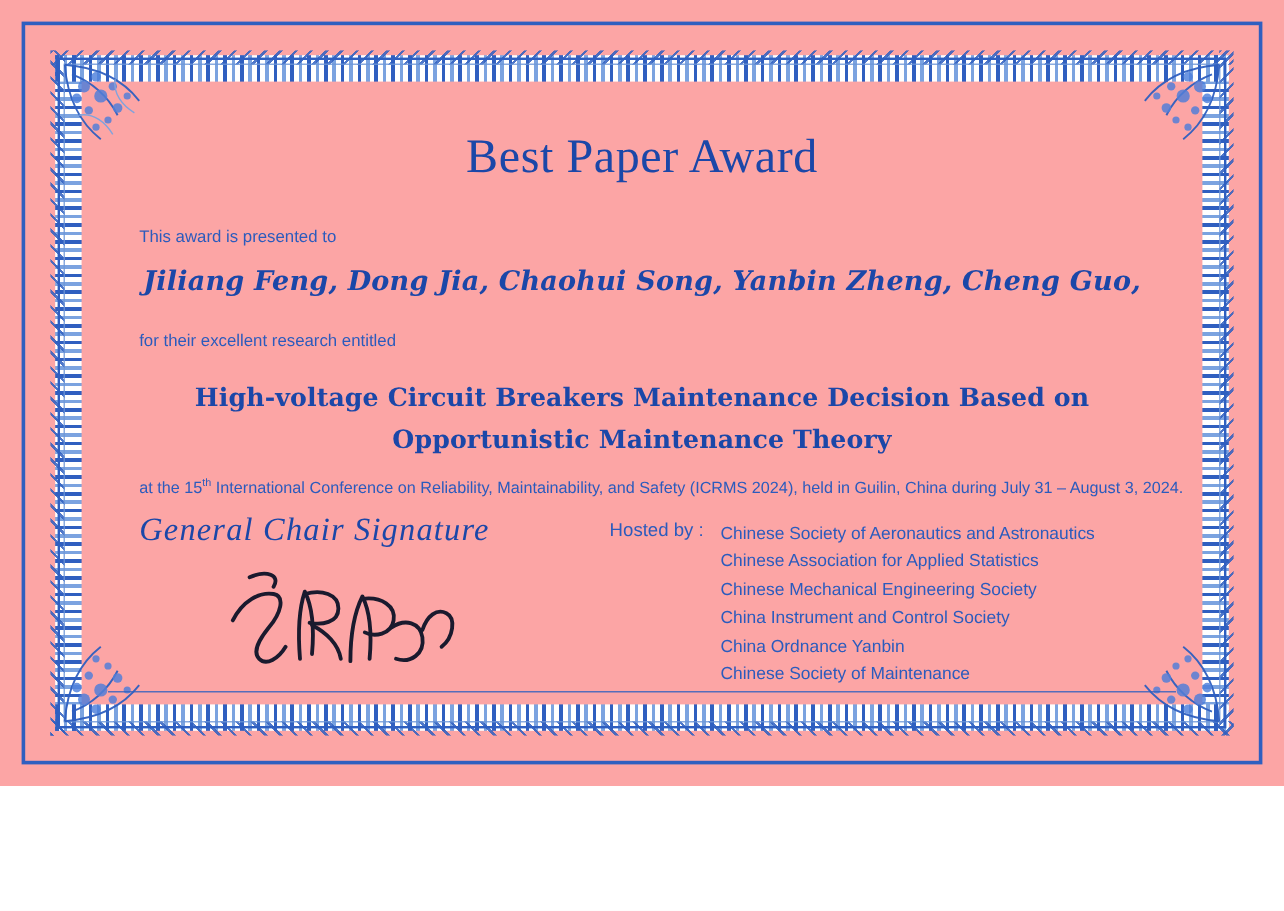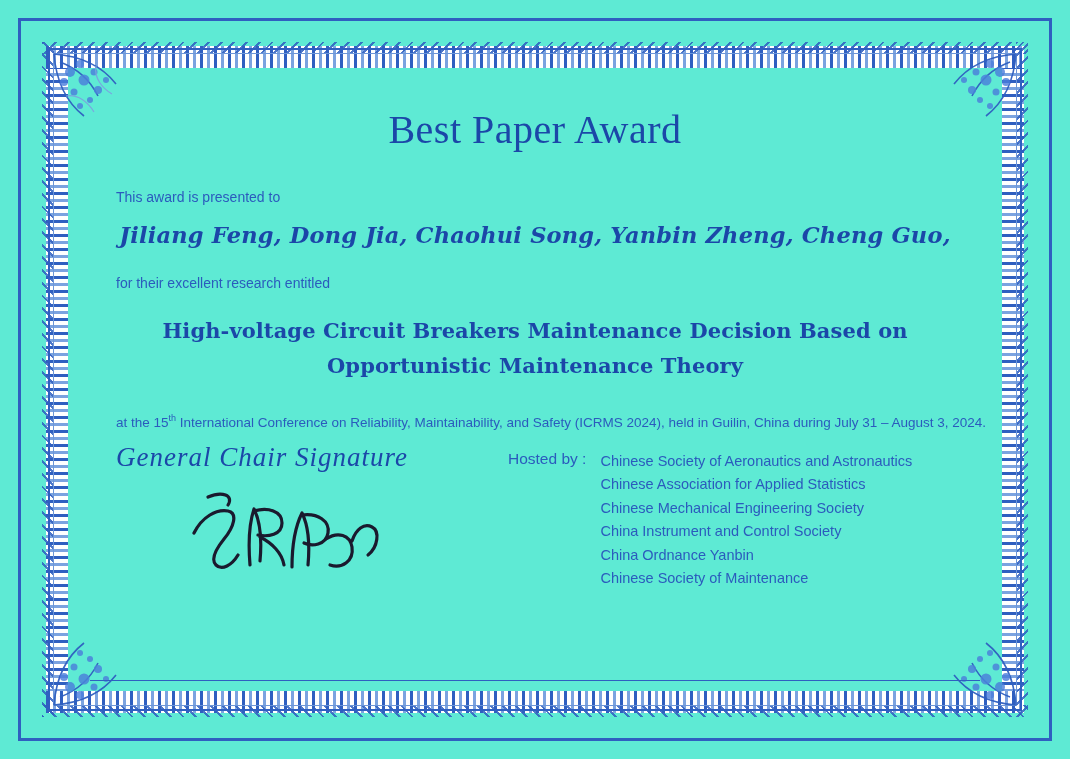--- a/index.html
+++ b/index.html
@@ -10,22 +10,22 @@
   body {
     width: 1070px;
     height: 759px;
     font-family: "Liberation Sans", sans-serif;
     overflow: hidden;
   }
 
   .certificate {
     position: relative;
     width: 1070px;
-    height: 759px;
-    background: #5eead4;
+    height: 655px;
+    background: #fca5a5;
     box-sizing: border-box;
   }
 
   
   .border-outer {
     position: absolute;
     left: 18px; top: 18px; right: 18px; bottom: 18px;
     border: 3px solid #2f5fc0;
     box-sizing: border-box;
   }
@@ -152,21 +152,21 @@
     font-weight: bold;
     font-size: 21px;
     line-height: 35px;
     margin-top: 22px;
     letter-spacing: .1px;
   }
 
   .venue-line {
     font-size: 13.5px;
     color: #2b5bbd;
-    margin-top: 30px;
+    margin-top: 14px;
     margin-left: 38px;
   }
   .venue-line sup { font-size: 9px; }
 
   .lower {
     display: flex;
     margin-top: 12px;
   }
   .sign-col {
     width: 430px;

